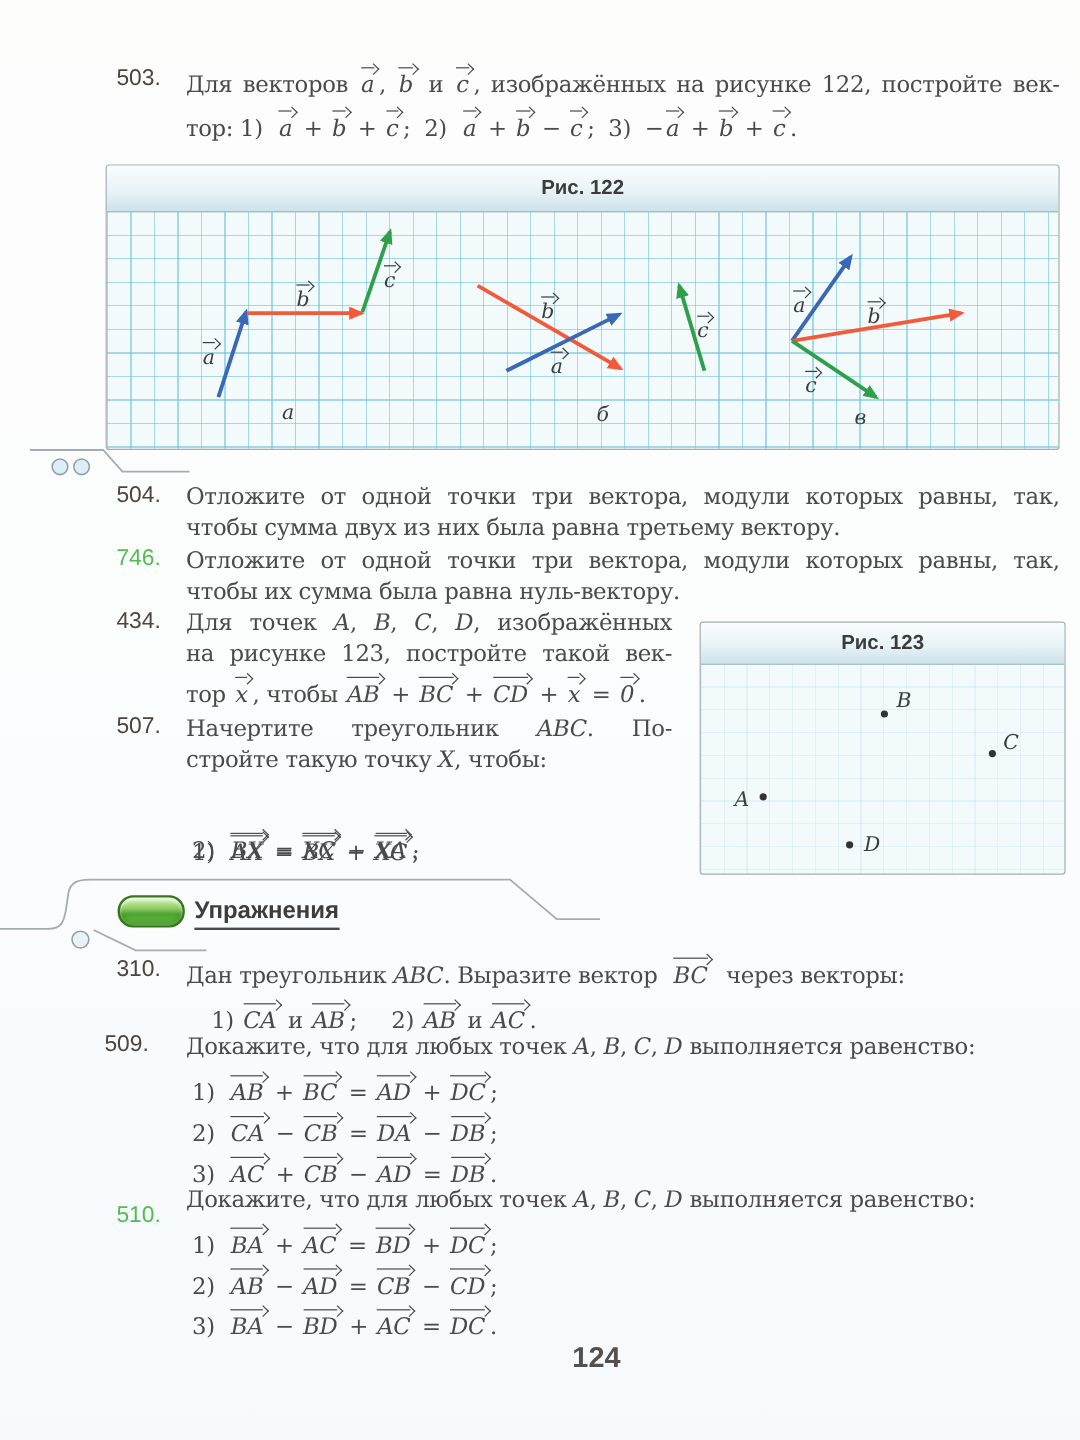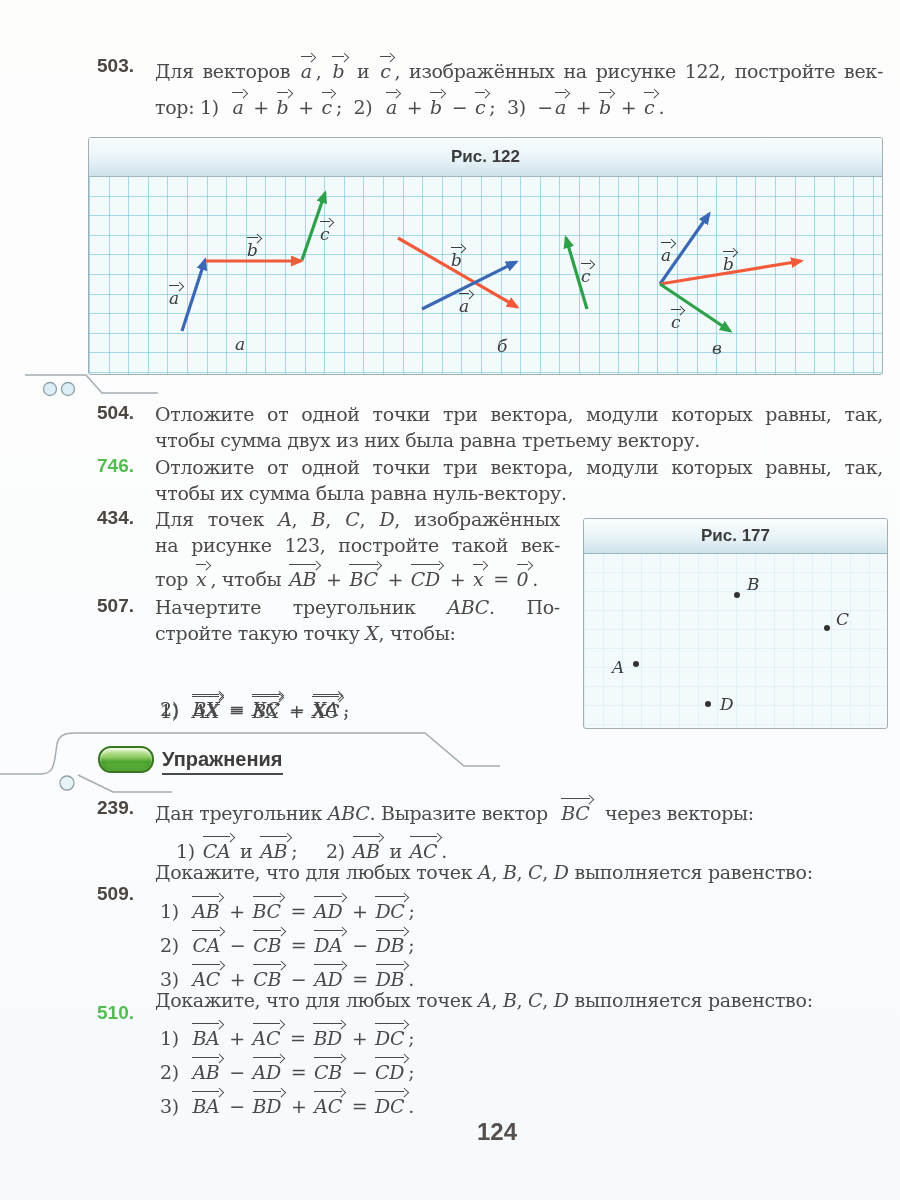--- a/index.html
+++ b/index.html
@@ -4,21 +4,21 @@
 <style>
   html,body{margin:0;padding:0;background:#e8e8e8;}
   .page{position:relative;width:900px;height:1200px;margin:0 auto;overflow:hidden;
         background:linear-gradient(180deg,#fdfdfc 0%,#fbfcfd 55%,#f6fafc 100%);
         font-family:"DejaVu Serif",serif;color:#4a4a4a;}
   
   .line{position:absolute;font-size:19px;line-height:25px;letter-spacing:-0.3px;
         white-space:pre-wrap;color:#4a4a4a;}
   .line.j{white-space:normal;text-align:justify;text-align-last:justify;}
   .line i{font-style:italic;}
-  .pnum{position:absolute;font-family:"Liberation Sans",sans-serif;font-weight:bold;
+  .pnum{position:absolute;font-family:"Liberation Sans",sans-serif;font-weight:normal;
         font-size:19px;color:#4c4540;letter-spacing:0;}
   .pnum.green{color:#53bd52;}
   
   .vec{position:relative;display:inline-block;font-style:italic;
        font-family:"DejaVu Serif",serif;margin:0 1px;padding:4px 3px 0 1px;}
   .vec::before{content:"";position:absolute;left:1px;right:3px;top:1px;height:1.3px;
        background:currentColor;}
   .vec::after{content:"";position:absolute;right:0;top:-1.2px;width:5.5px;height:5.5px;
        border-top:1.3px solid currentColor;border-right:1.3px solid currentColor;
        transform:rotate(45deg);}
@@ -80,26 +80,26 @@
         <div class="line" style="left: 155px; top: 563px;">тор <span class="vec">x</span>, чтобы <span class="vec">AB</span> + <span class="vec">BC</span> + <span class="vec">CD</span> + <span class="vec">x</span> = <span class="vec">0</span>.</div>
       </div>
       <div>
         <div class="pnum" style="left: 97px; top: 595px;">507.</div>
         <div class="line j" style="left: 155px; top: 595px; width: 405px;">Начертите  треугольник  <i>ABC</i>.  По-</div>
         <div class="line" style="left: 155px; top: 621px;">стройте такую точку <i>X</i>, чтобы:</div>
         <div class="line" style="left: 160px; top: 655px; margin-top: 40px;">1)  <span class="vec">AX</span> = <span class="vec">BX</span> + <span class="vec">XC</span>;</div>
         <div class="line" style="left: 160px; top: 693px;">2)  <span class="vec">BX</span> = <span class="vec">XC</span> − <span class="vec">XA</span>.</div>
       </div>
       <div>
-        <div class="pnum" style="left: 97px; top: 797px;">239.</div>
+        <div class="pnum" style="left: 97px; top: 797px;">310.</div>
         <div class="line" style="left: 155px; top: 797px;">Дан треугольник <i>ABC</i>. Выразите вектор  <span class="vec">BC</span>  через векторы:</div>
         <div class="line" style="left: 176px; top: 835px;">1) <span class="vec">CA</span> и <span class="vec">AB</span>;     2) <span class="vec">AB</span> и <span class="vec">AC</span>.</div>
       </div>
       <div>
-        <div class="pnum" style="left: 97px; top: 860px; margin-top: 23px;">509.</div>
+        <div class="pnum" style="left: 87px; top: 860px;">509.</div>
         <div class="line" style="left: 155px; top: 860px;">Докажите, что для любых точек <i>A</i>, <i>B</i>, <i>C</i>, <i>D</i> выполняется равенство:</div>
         <div class="line" style="left: 160px; top: 895px;">1)  <span class="vec">AB</span> + <span class="vec">BC</span> = <span class="vec">AD</span> + <span class="vec">DC</span>;</div>
         <div class="line" style="left: 160px; top: 929px;">2)  <span class="vec">CA</span> − <span class="vec">CB</span> = <span class="vec">DA</span> − <span class="vec">DB</span>;</div>
         <div class="line" style="left: 160px; top: 963px;">3)  <span class="vec">AC</span> + <span class="vec">CB</span> − <span class="vec">AD</span> = <span class="vec">DB</span>.</div>
       </div>
       <div>
         <div class="pnum green" style="left: 97px; top: 988px; margin-top: 14px;">510.</div>
         <div class="line" style="left: 155px; top: 988px;">Докажите, что для любых точек <i>A</i>, <i>B</i>, <i>C</i>, <i>D</i> выполняется равенство:</div>
         <div class="line" style="left: 160px; top: 1022px;">1)  <span class="vec">BA</span> + <span class="vec">AC</span> = <span class="vec">BD</span> + <span class="vec">DC</span>;</div>
         <div class="line" style="left: 160px; top: 1056px;">2)  <span class="vec">AB</span> − <span class="vec">AD</span> = <span class="vec">CB</span> − <span class="vec">CD</span>;</div>
@@ -150,21 +150,21 @@
 
   <svg class="orn" style="left:0;top:368px" width="220" height="42" viewBox="0 0 220 42">
     <path d="M25,7 H86 L102,25 H158" fill="none" stroke="#a3adb1" stroke-width="1.5"></path>
     <circle cx="50" cy="21" r="6.5" fill="#dceff6" stroke="#8fa0a6" stroke-width="1.3"></circle>
     <circle cx="68" cy="21" r="6.5" fill="#dceff6" stroke="#8fa0a6" stroke-width="1.3"></circle>
   </svg>
 
   <div class="figbox" id="fig123" style="left:583px;top:518px;width:303px;height:209px">
     <div class="grid faint" style="top:34px"></div>
     <div class="fighead" style="height:34px">
-      <span>Рис. 177</span>
+      <span>Рис. 123</span>
     </div>
   <svg class="figsvg" width="303" height="209" viewBox="0 0 303 209">
         <defs></defs>
         <circle cx="52" cy="145" r="3" fill="#333"></circle>
         <circle cx="153" cy="76" r="3" fill="#333"></circle>
         <circle cx="243" cy="109" r="3" fill="#333"></circle>
         <circle cx="124" cy="185" r="3" fill="#333"></circle>
       </svg>
       <span class="flabel" style="left: 28px; top: 138px;">A</span>
       <span class="flabel" style="left: 163px; top: 55px;">B</span>

